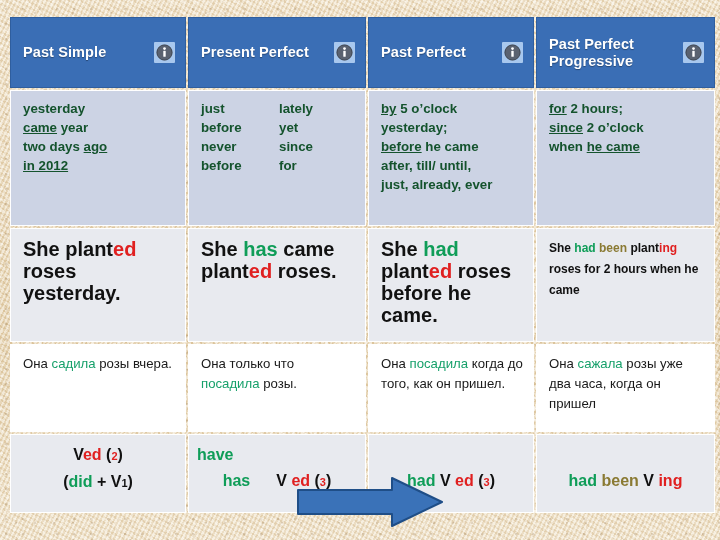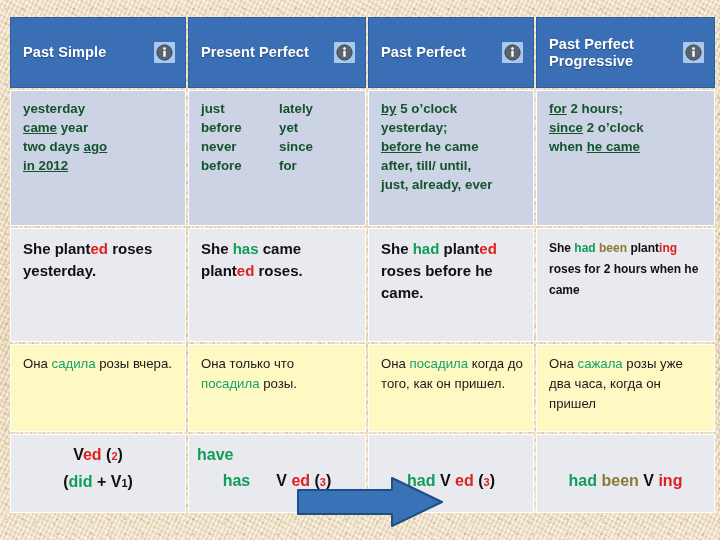--- a/index.html
+++ b/index.html
@@ -69,28 +69,28 @@
   .mk{
     color:#14532d;font-weight:bold;
     font-size:13.3px;line-height:19px;
   }
   .mk u{text-decoration:underline;text-underline-offset:1px;}
   .mk-cols{display:flex;gap:2px;}
   .mk-cols > div{flex:1 1 0;}
 
   
   tr.examples td{background:#e8eaef;padding:9px 10px 10px 12px;height:93px;}
-  .ex{color:#111111;font-weight:bold;font-size:15px;line-height:22px;}
+  .ex{color:#111111;font-weight:bold;font-size:20px;line-height:22px;}
   .ex.sm{font-size:12px;line-height:21px;font-weight:bold;}
   .g{color:#0f9d58;text-align:center;}
   .r{color:#e02020;}
   .o{color:#8a7a33;}
 
   
-  tr.ru td{background:#fef9c3;padding:9px 10px 10px 12px;height:67px;}
+  tr.ru td{background:#ffffff;padding:9px 10px 10px 12px;height:67px;}
   .ru{color:#1a1a1a;font-size:13.2px;line-height:20px;}
   .ru .g{color:#16a06a;}
 
   
   tr.formula td{background:#e8eaef;padding:7px 8px 8px 8px;height:62px;margin-left:42px;}
   .fm{
     font-weight:bold;font-size:16px;line-height:26px;
     color:#111111;text-align:center;
   }
   .fm .g{color:#0f9d58;}

